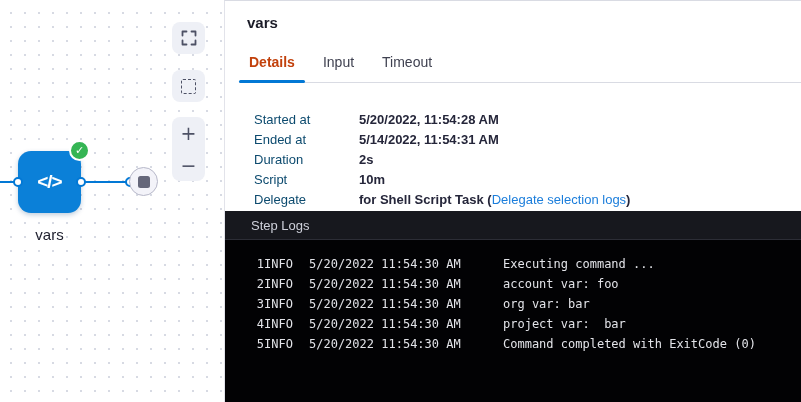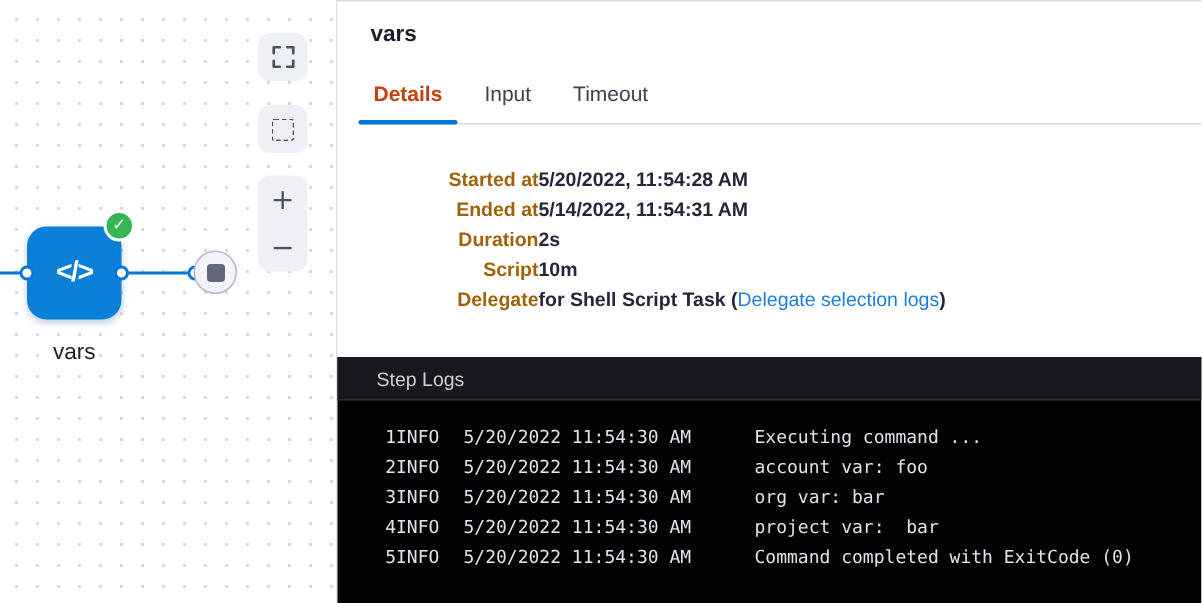--- a/index.html
+++ b/index.html
@@ -95,27 +95,27 @@
     color:#3f4150; cursor:pointer; position:relative; background:none; border:none;
     font-family:inherit;
   }
   .tab.active { font-weight:700; color:#c2410c; }
   .tab.active::after {
     content:""; position:absolute; left:0; right:0; bottom:-1px; height:3px;
     background:#0278d5; border-radius:2px;
   }
   .details { padding:27px 0 0 29px; }
   .detail-row { display:flex; line-height:20px; font-size:13px; }
-  .detail-label { width:105px; color:#a16207; font-weight:700;text-align:right; }
+  .detail-label { width:105px; color:#0c4a6e; font-weight:400; }
   .detail-value { color:#25263a; font-weight:700; white-space:pre; }
   .link { color:#1a7ddb; font-weight:500; text-decoration:none; cursor:pointer; }
 
   
   .steplogs {
-    margin-top:auto; height:164px; background:#020204;
+    margin-top:auto; height:191px; background:#020204;
     display:flex; flex-direction:column;
   }
   .steplogs-header {
     height:29px; flex:0 0 29px; background:#17181e;
     border-bottom:1px solid #2c2d36; display:flex; align-items:center;
     padding-left:26px; font-size:13px; color:#ced0da;
   }
   .log-body { padding-top:14px; overflow:hidden; }
   .log-line {
     display:flex; font-family:"DejaVu Sans Mono","Liberation Mono",monospace;

